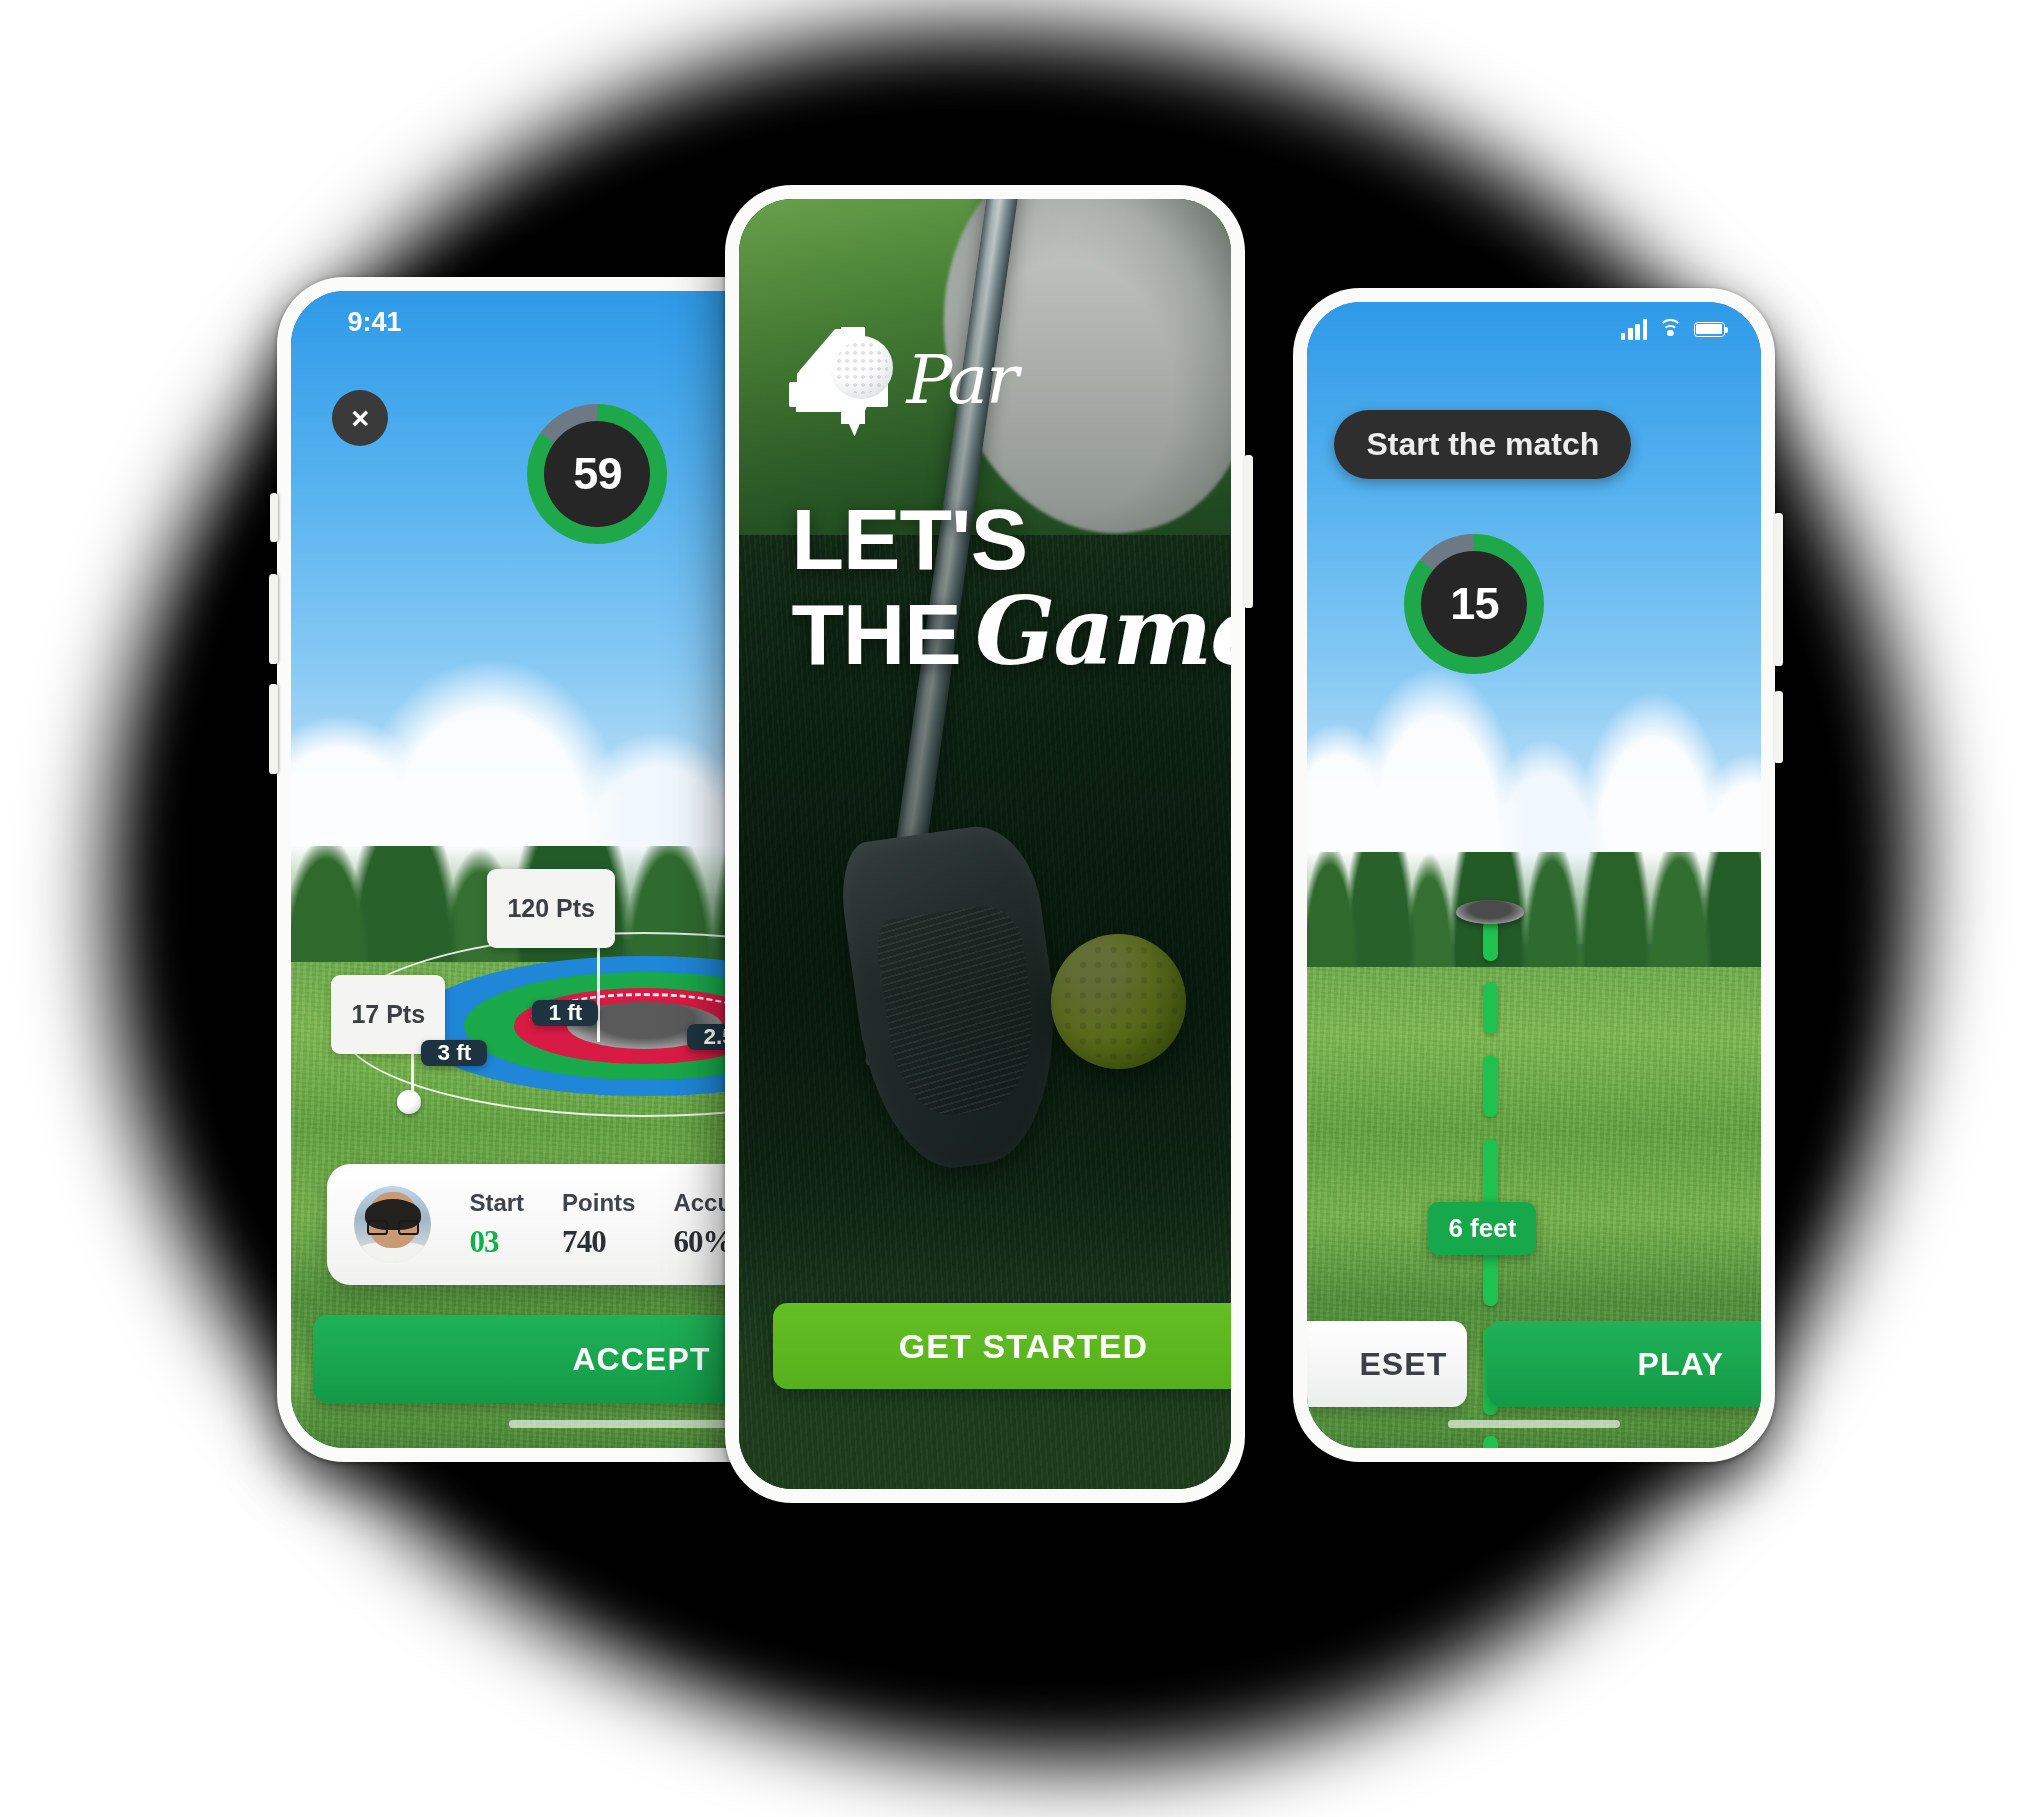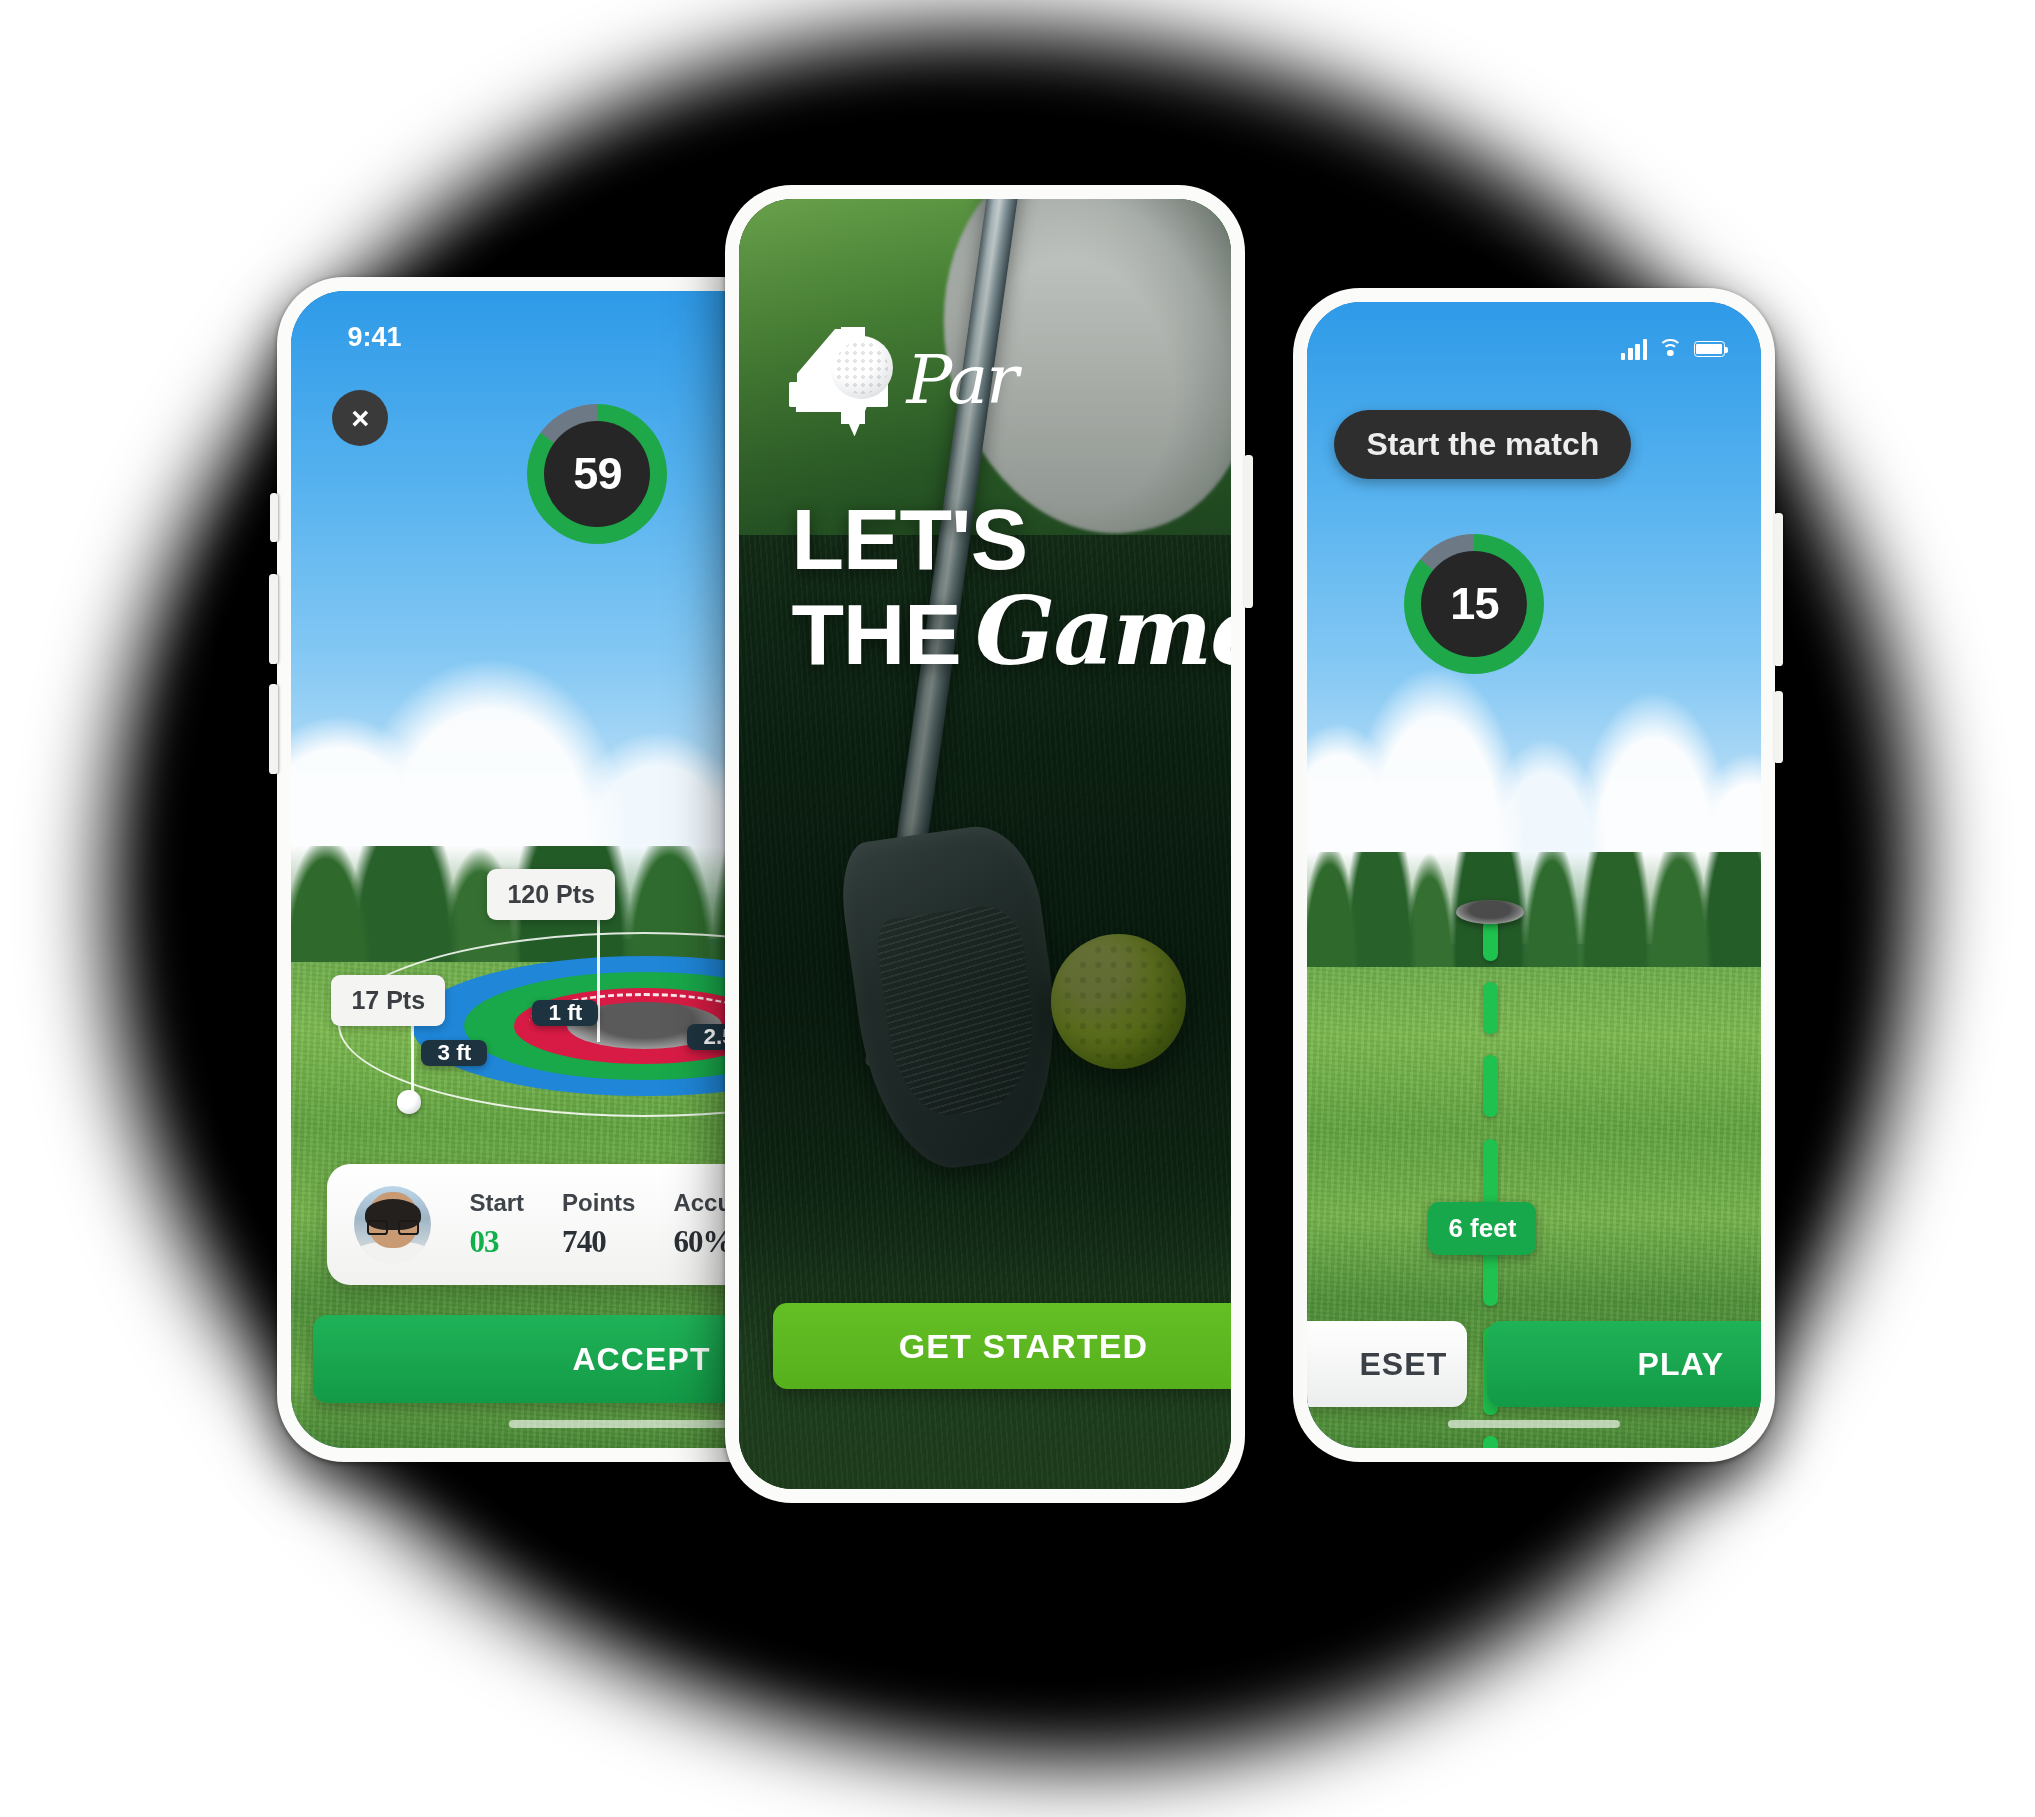--- a/index.html
+++ b/index.html
@@ -99,21 +99,21 @@
     content:""; position: absolute; inset: 0;
     background-image:
       repeating-linear-gradient(92deg, rgba(255,255,255,.055) 0 2.7px, rgba(0,0,0,.05) 2.7px 6.3px),
       repeating-linear-gradient(4deg, rgba(0,0,0,.045) 0 1.8px, rgba(255,255,255,.03) 1.8px 4.5px);
     opacity: .85;
   }
 
   
   .statusbar {
     position: absolute; left: 0; right: 0; top: 0; height: 77px;
-    display: flex; align-items: center; justify-content: space-between;
+    display: flex; align-items: flex-start; justify-content: space-between;
     padding: 16px 56px 0 56px;
     color: #fff; font-size: 27px; font-weight: 600;
     z-index: 20;
     gap: 12px;
   }
   .sb-right { display: flex; align-items: center; gap: 10.8px; }
   .ic-signal { display: flex; align-items: flex-end; gap: 2.7px; height: 21.6px; }
   .ic-signal i { width: 4.5px; background: #fff; border-radius: 0.9px; display: block; }
   .ic-signal i:nth-child(1){height:7.2px} .ic-signal i:nth-child(2){height:11.7px}
   .ic-signal i:nth-child(3){height:16px} .ic-signal i:nth-child(4){height:21px}
@@ -158,21 +158,21 @@
 
   
   .target-wrap { position: absolute; z-index: 12; }
   .tgt-ellipse { position: absolute; border-radius: 50%; }
 
   .pts-flag {
     position: absolute; z-index: 16;
     background: #f4f4f2; color: #3b3f44;
     border-radius: 9px;
     font-weight: 700; font-size: 25px;
-    padding: 11px 20px;
+    padding: 25px 20px;
     white-space: nowrap;
     box-shadow: 0 2.7px 8px rgba(0,0,0,.22);
   }
   .pts-pole { position: absolute; width: 2.7px; background: rgba(255,255,255,.92); z-index: 15; }
   .ft-chip {
     position: absolute; z-index: 17;
     background: #1d3440; color: #fff;
     border-radius: 8px; font-weight: 700; font-size: 22.5px;
     padding: 0 16px; white-space: nowrap;
     box-shadow: 0 2.7px 7.2px rgba(0,0,0,.3);

